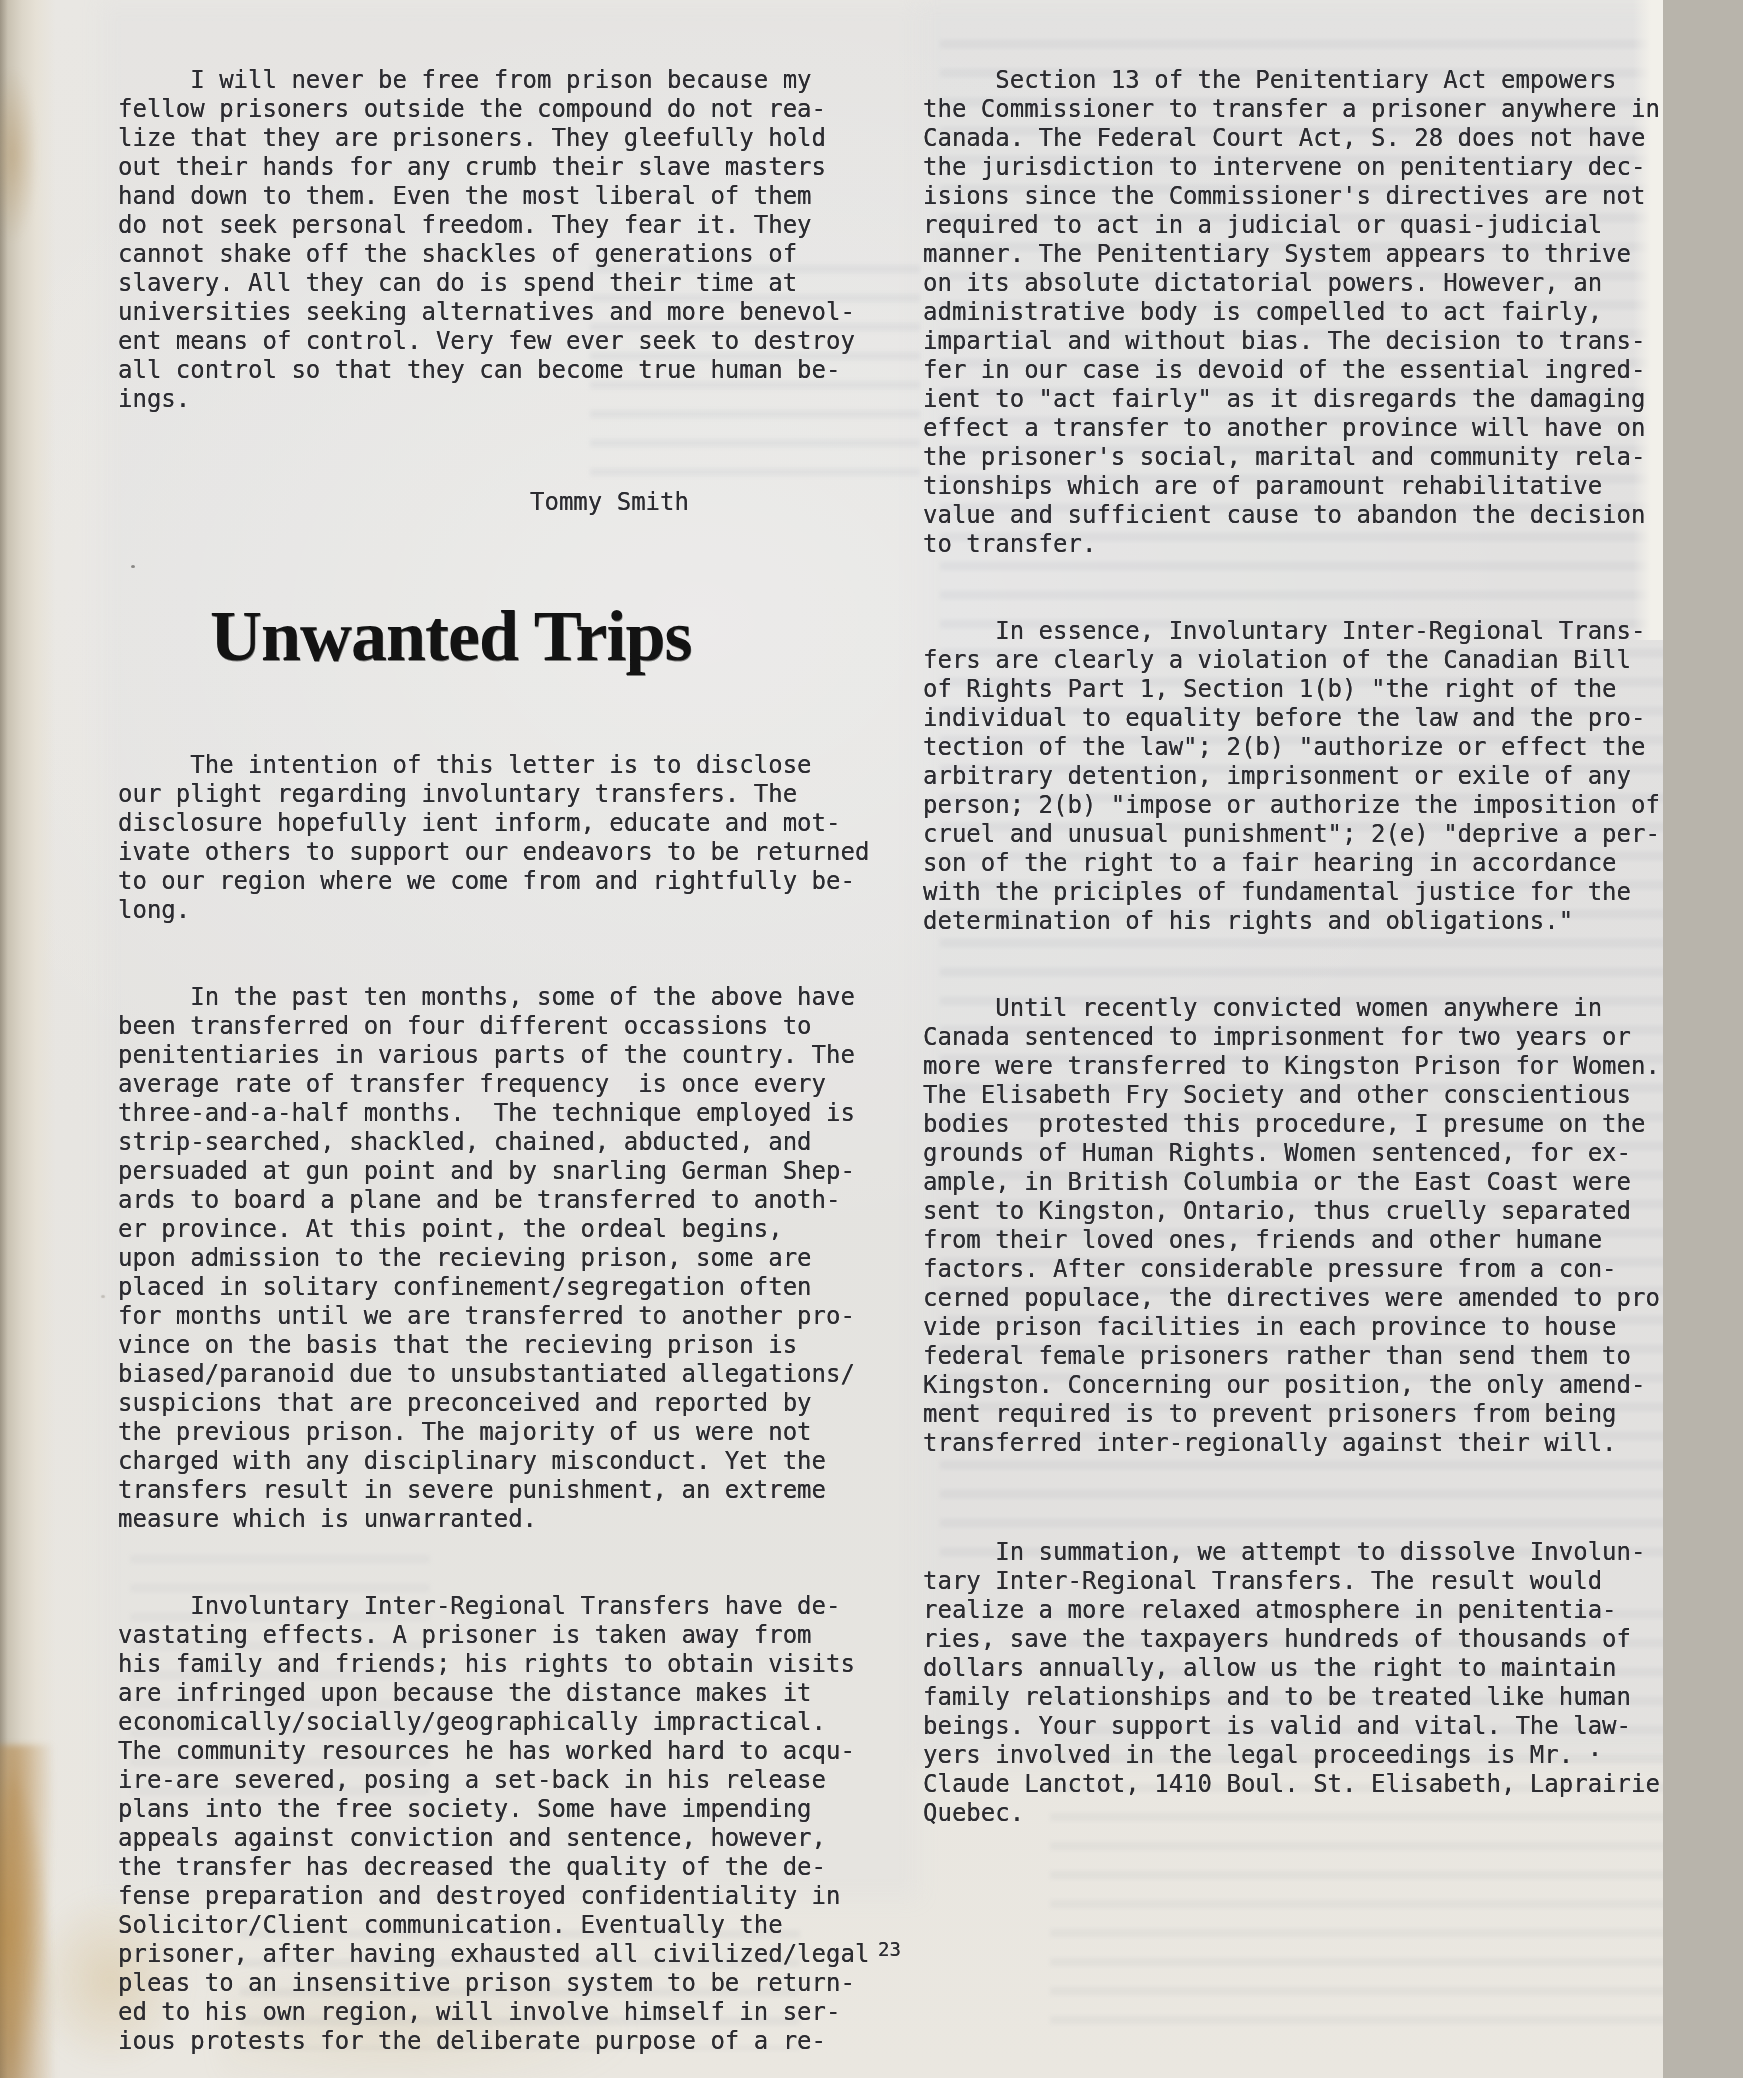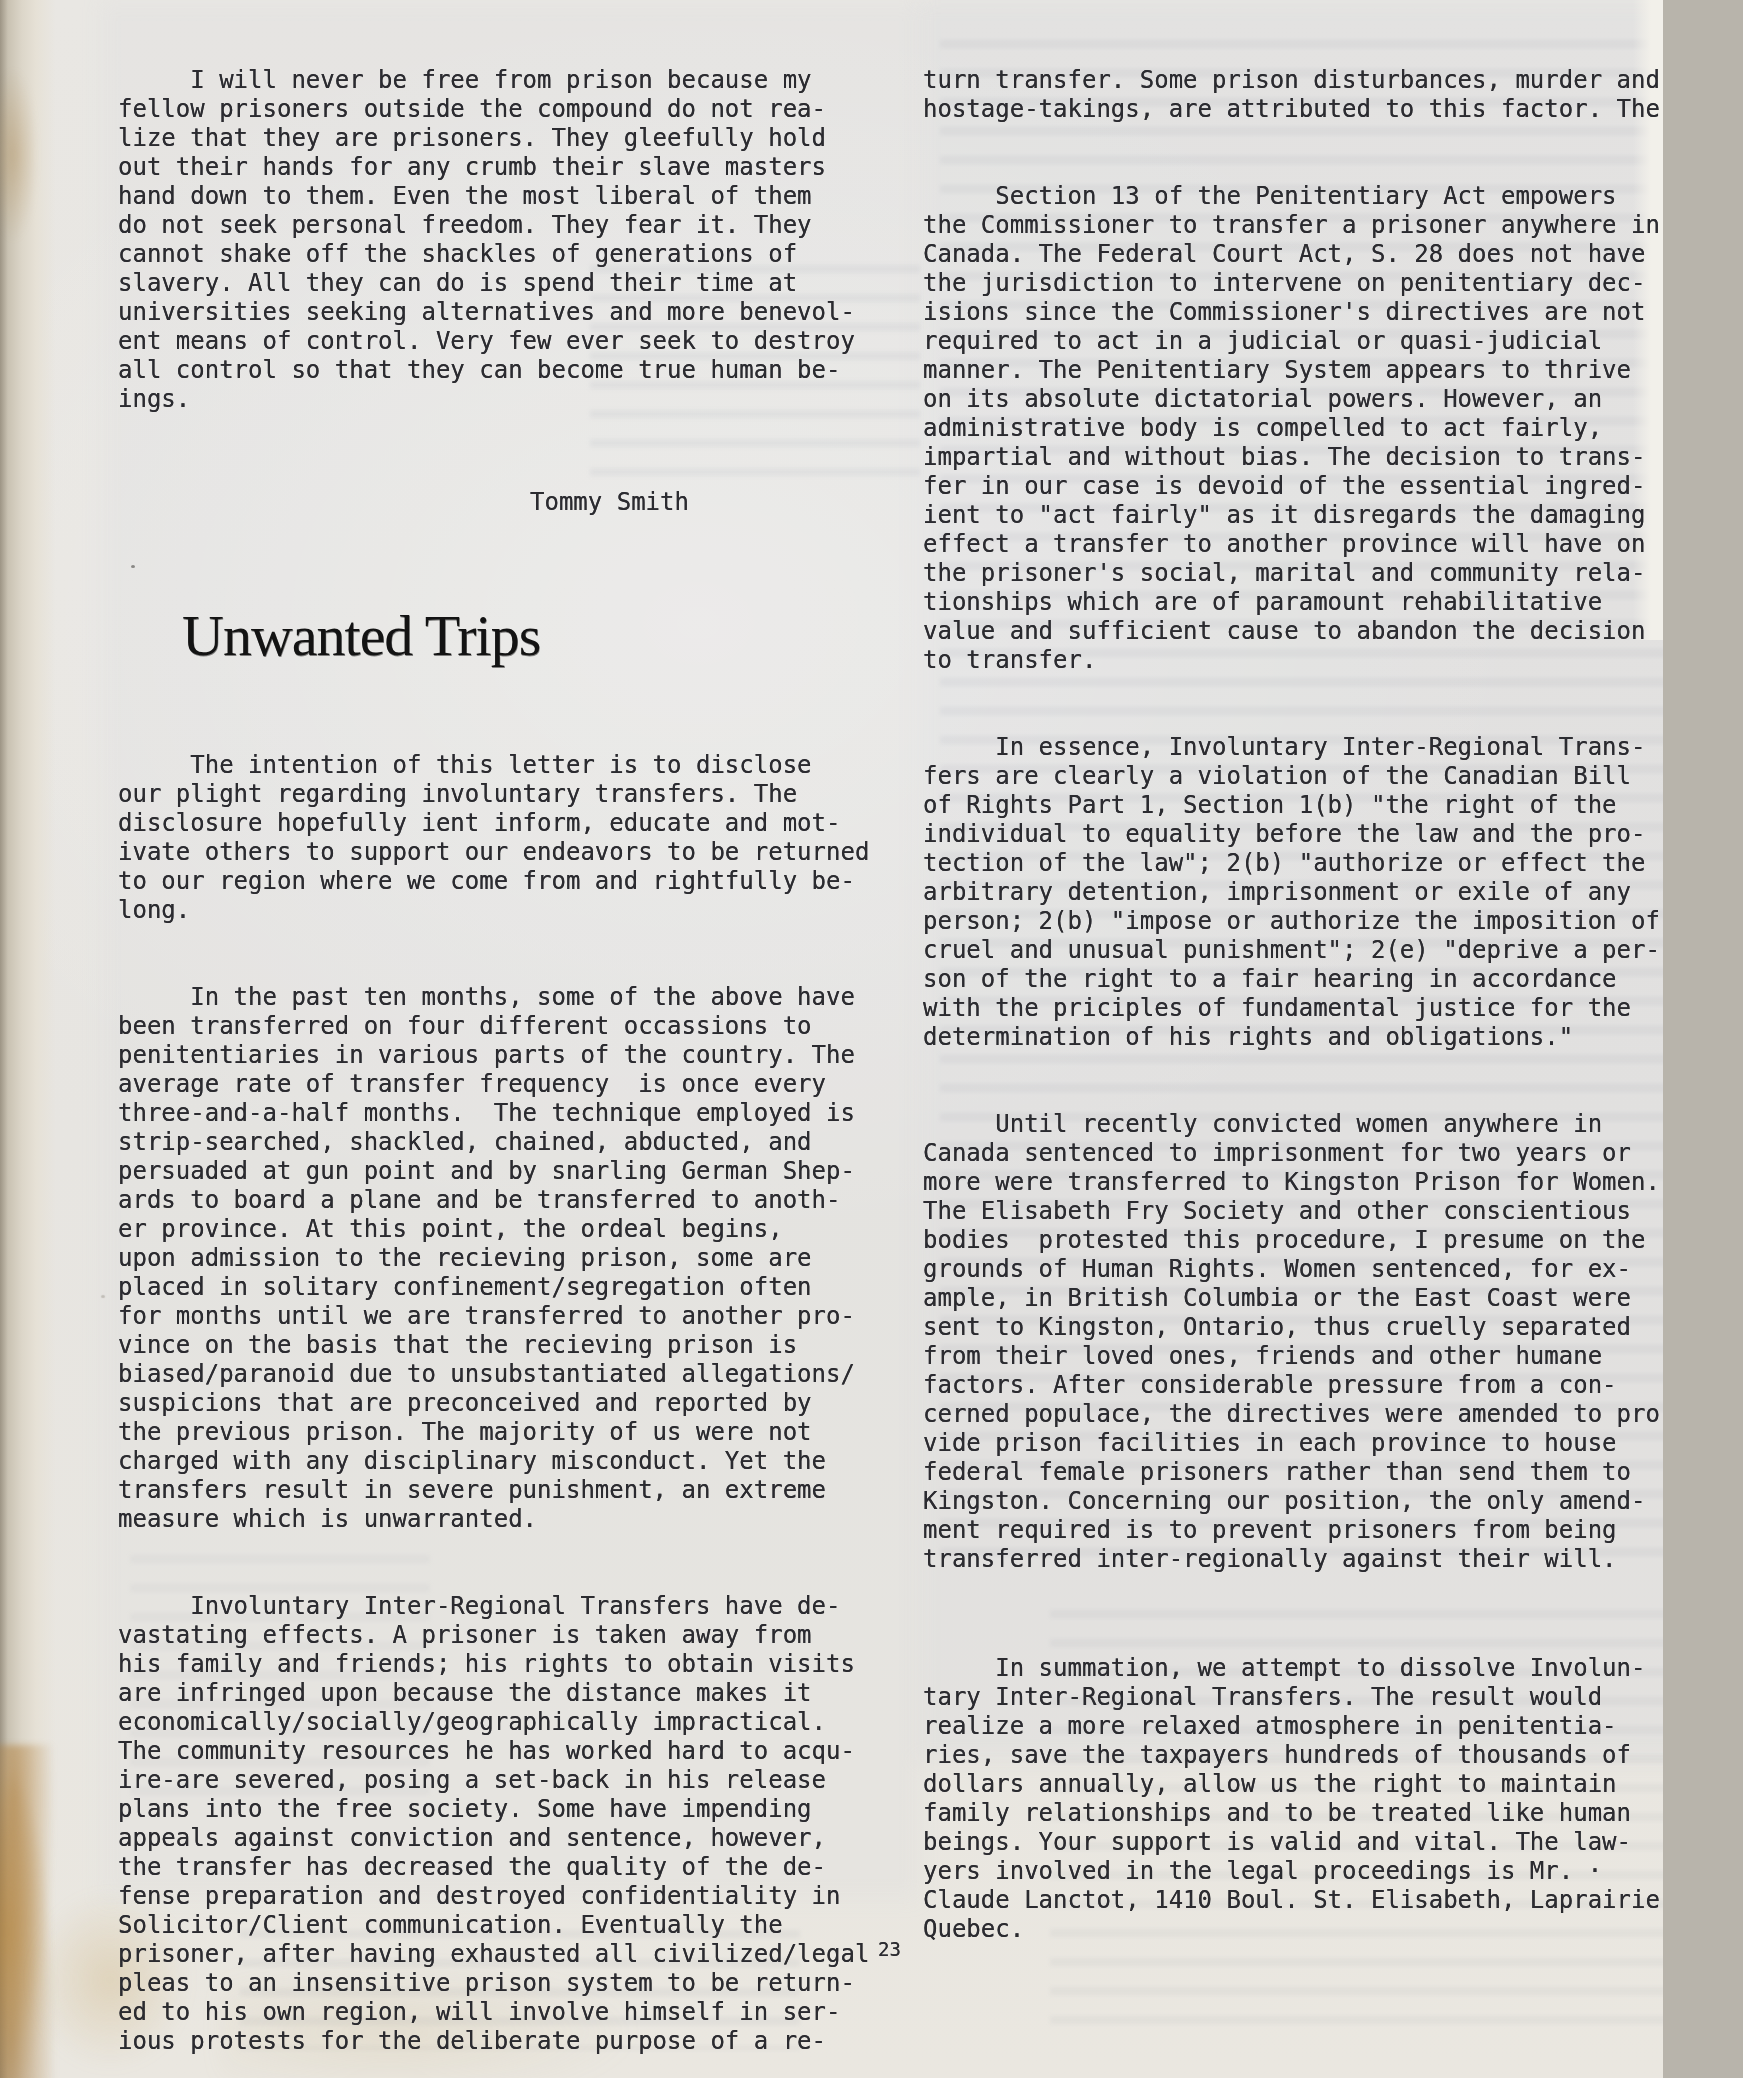--- a/index.html
+++ b/index.html
@@ -55,22 +55,22 @@
   }
   .col-left{left:118px;width:800px;}
   .col-right{left:923px;width:790px;}
   .para{margin:0;}
   .gap-sm{margin-top:12px;}
   .gap-md{margin-top:22px;}
   .tagline{margin:0;}
   .sig-tommy{margin:16px 0 0 412px;}
   .article-title{
     font-family:"Liberation Serif","DejaVu Serif",serif;
-    font-weight:normal;font-size:58px;line-height:66px;letter-spacing:-1px;
-    color:#131313;margin:28px 0 24px 64px;white-space:nowrap;
+    font-weight:bold;font-size:72px;line-height:66px;letter-spacing:-1px;
+    color:#131313;margin:28px 0 24px 92px;white-space:nowrap;
     text-shadow:0.5px 0.5px 0 rgba(19,19,19,0.5);
   }
   .page-number{
     position:absolute;left:878px;top:1938px;
     font-size:19px;color:#2b2b30;text-shadow:0 0 0.6px rgba(43,43,48,0.85);
   }
 </style>
 </head>
 <body>
 
@@ -144,22 +144,20 @@
 the transfer has decreased the quality of the de-
 fense preparation and destroyed confidentiality in
 Solicitor/Client communication. Eventually the
 prisoner, after having exhausted all civilized/legal
 pleas to an insensitive prison system to be return-
 ed to his own region, will involve himself in ser-
 ious protests for the deliberate purpose of a re-</div>
   </div>
 
   <div class="col col-right">
-    <div class="para">turn transfer. Some prison disturbances, murder and
-hostage-takings, are attributed to this factor. The</div>
     <div class="para">     Section 13 of the Penitentiary Act empowers
 the Commissioner to transfer a prisoner anywhere in
 Canada. The Federal Court Act, S. 28 does not have
 the jurisdiction to intervene on penitentiary dec-
 isions since the Commissioner's directives are not
 required to act in a judicial or quasi-judicial
 manner. The Penitentiary System appears to thrive
 on its absolute dictatorial powers. However, an
 administrative body is compelled to act fairly,
 impartial and without bias. The decision to trans-

